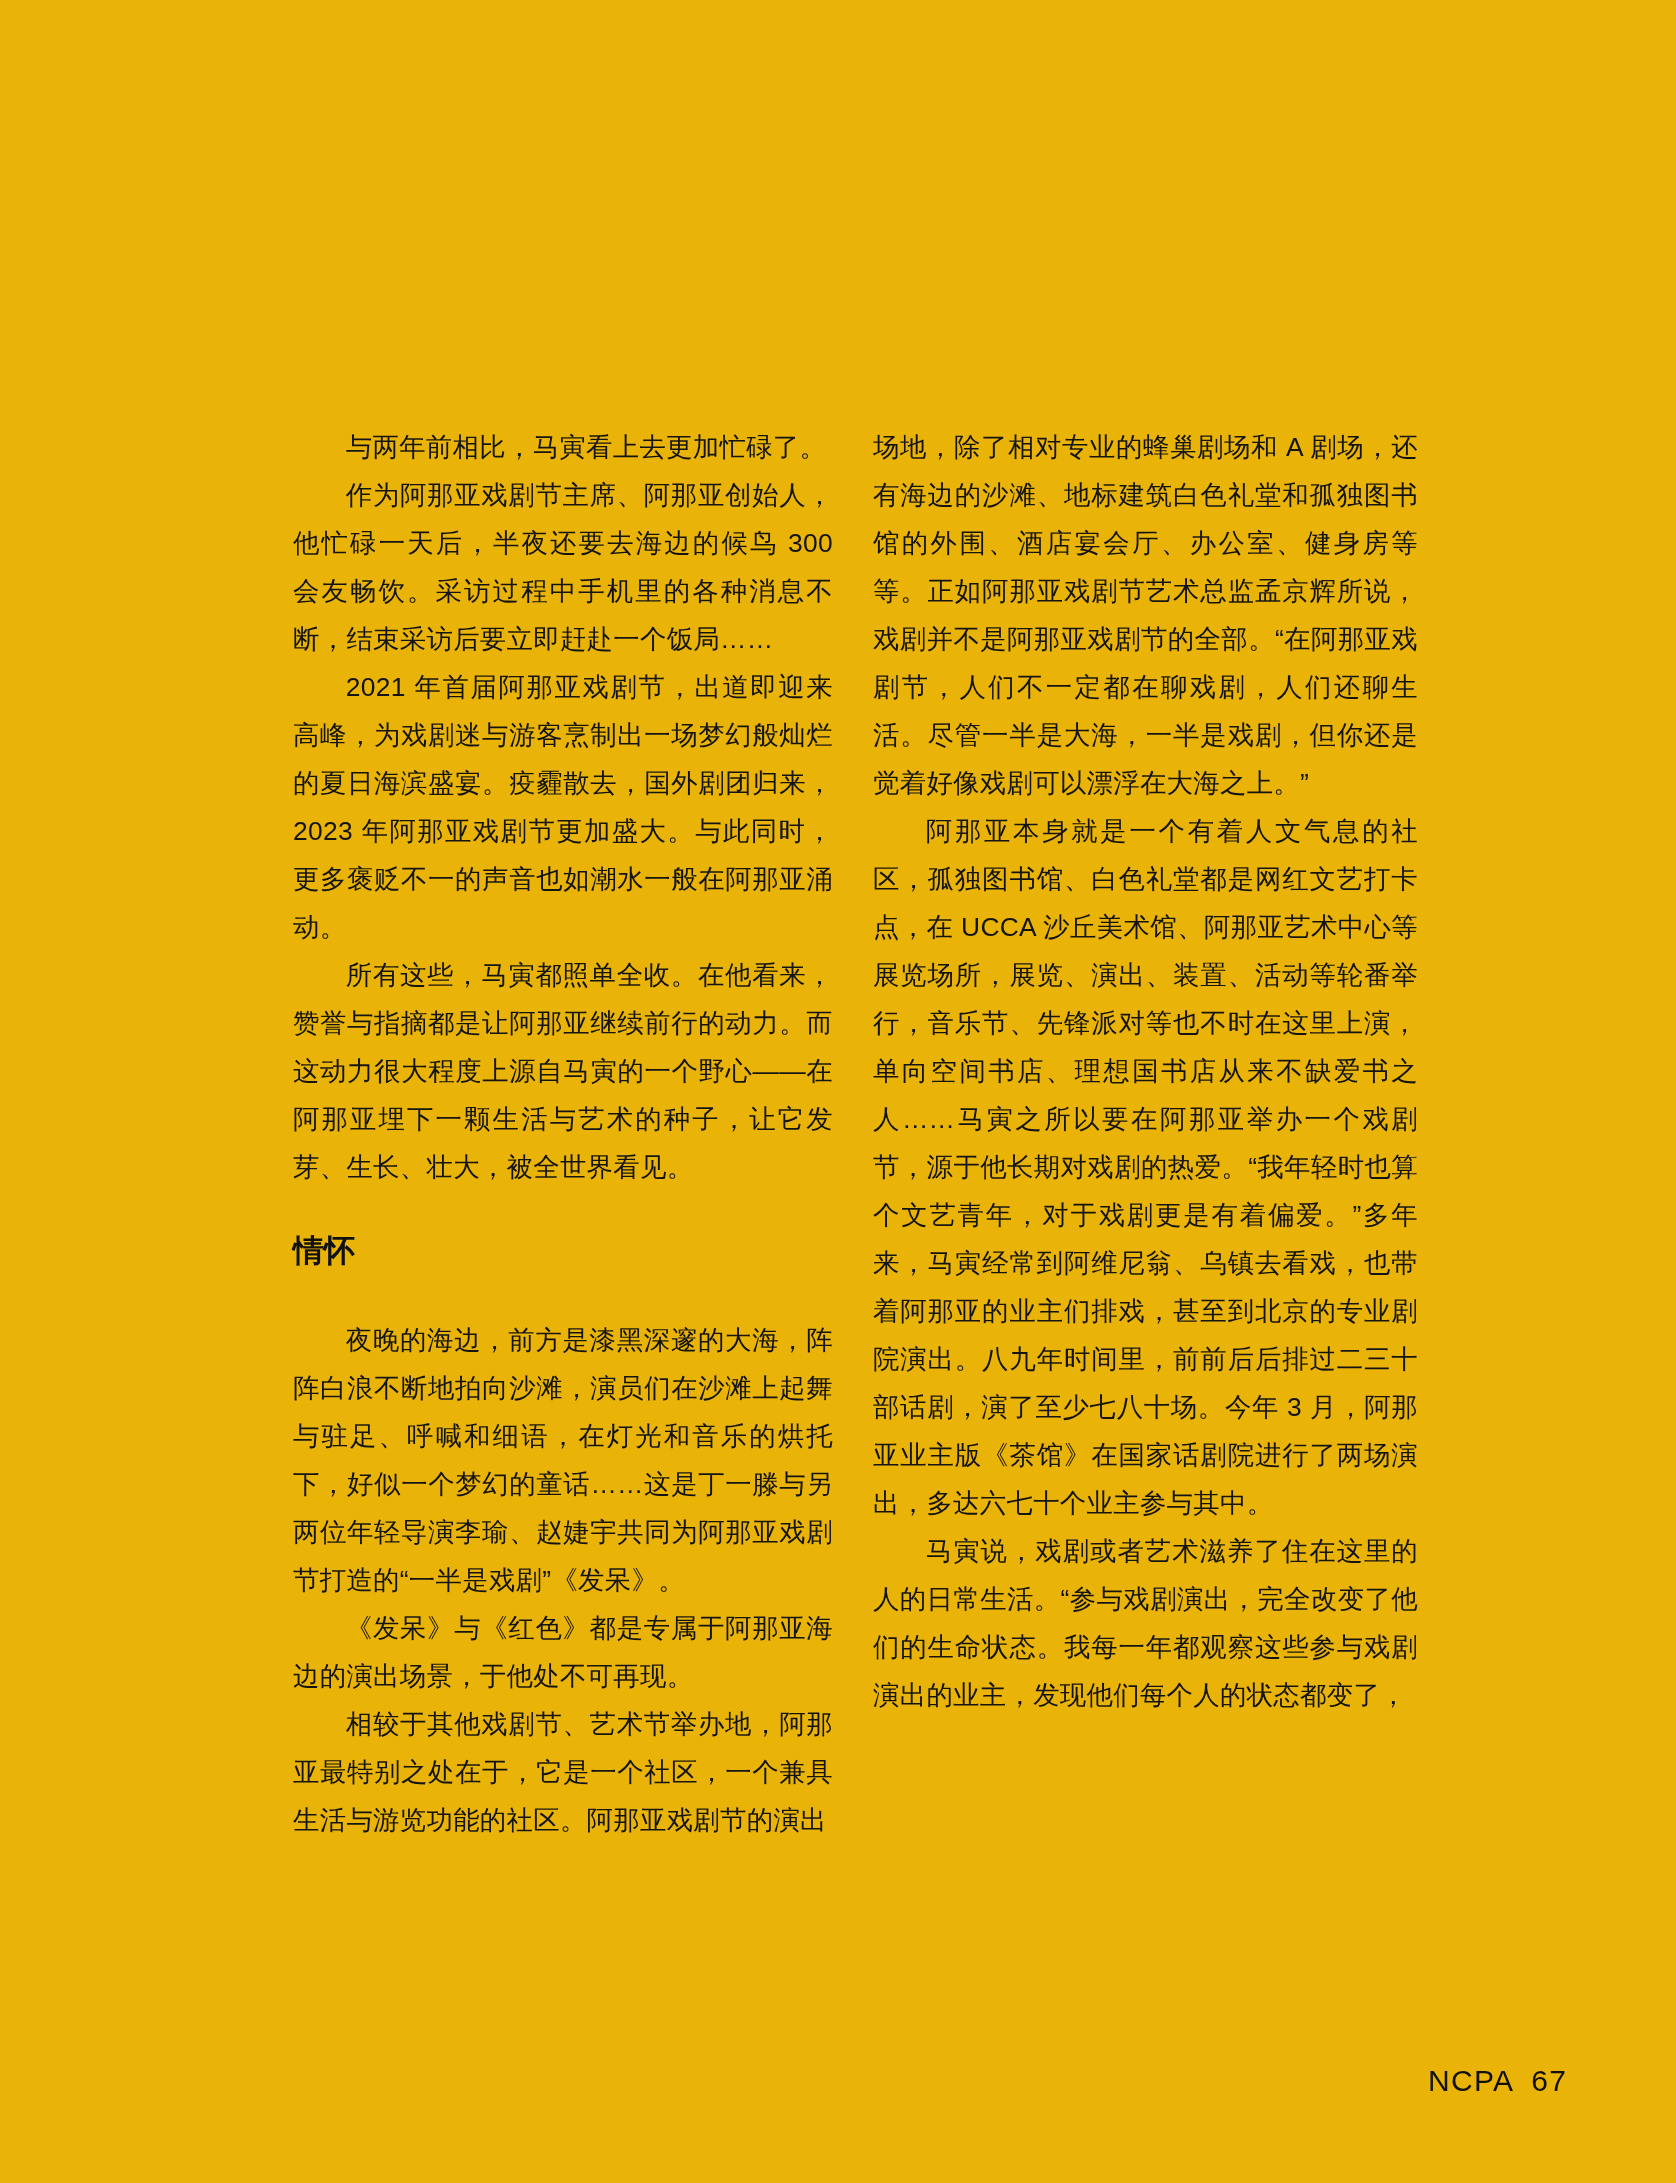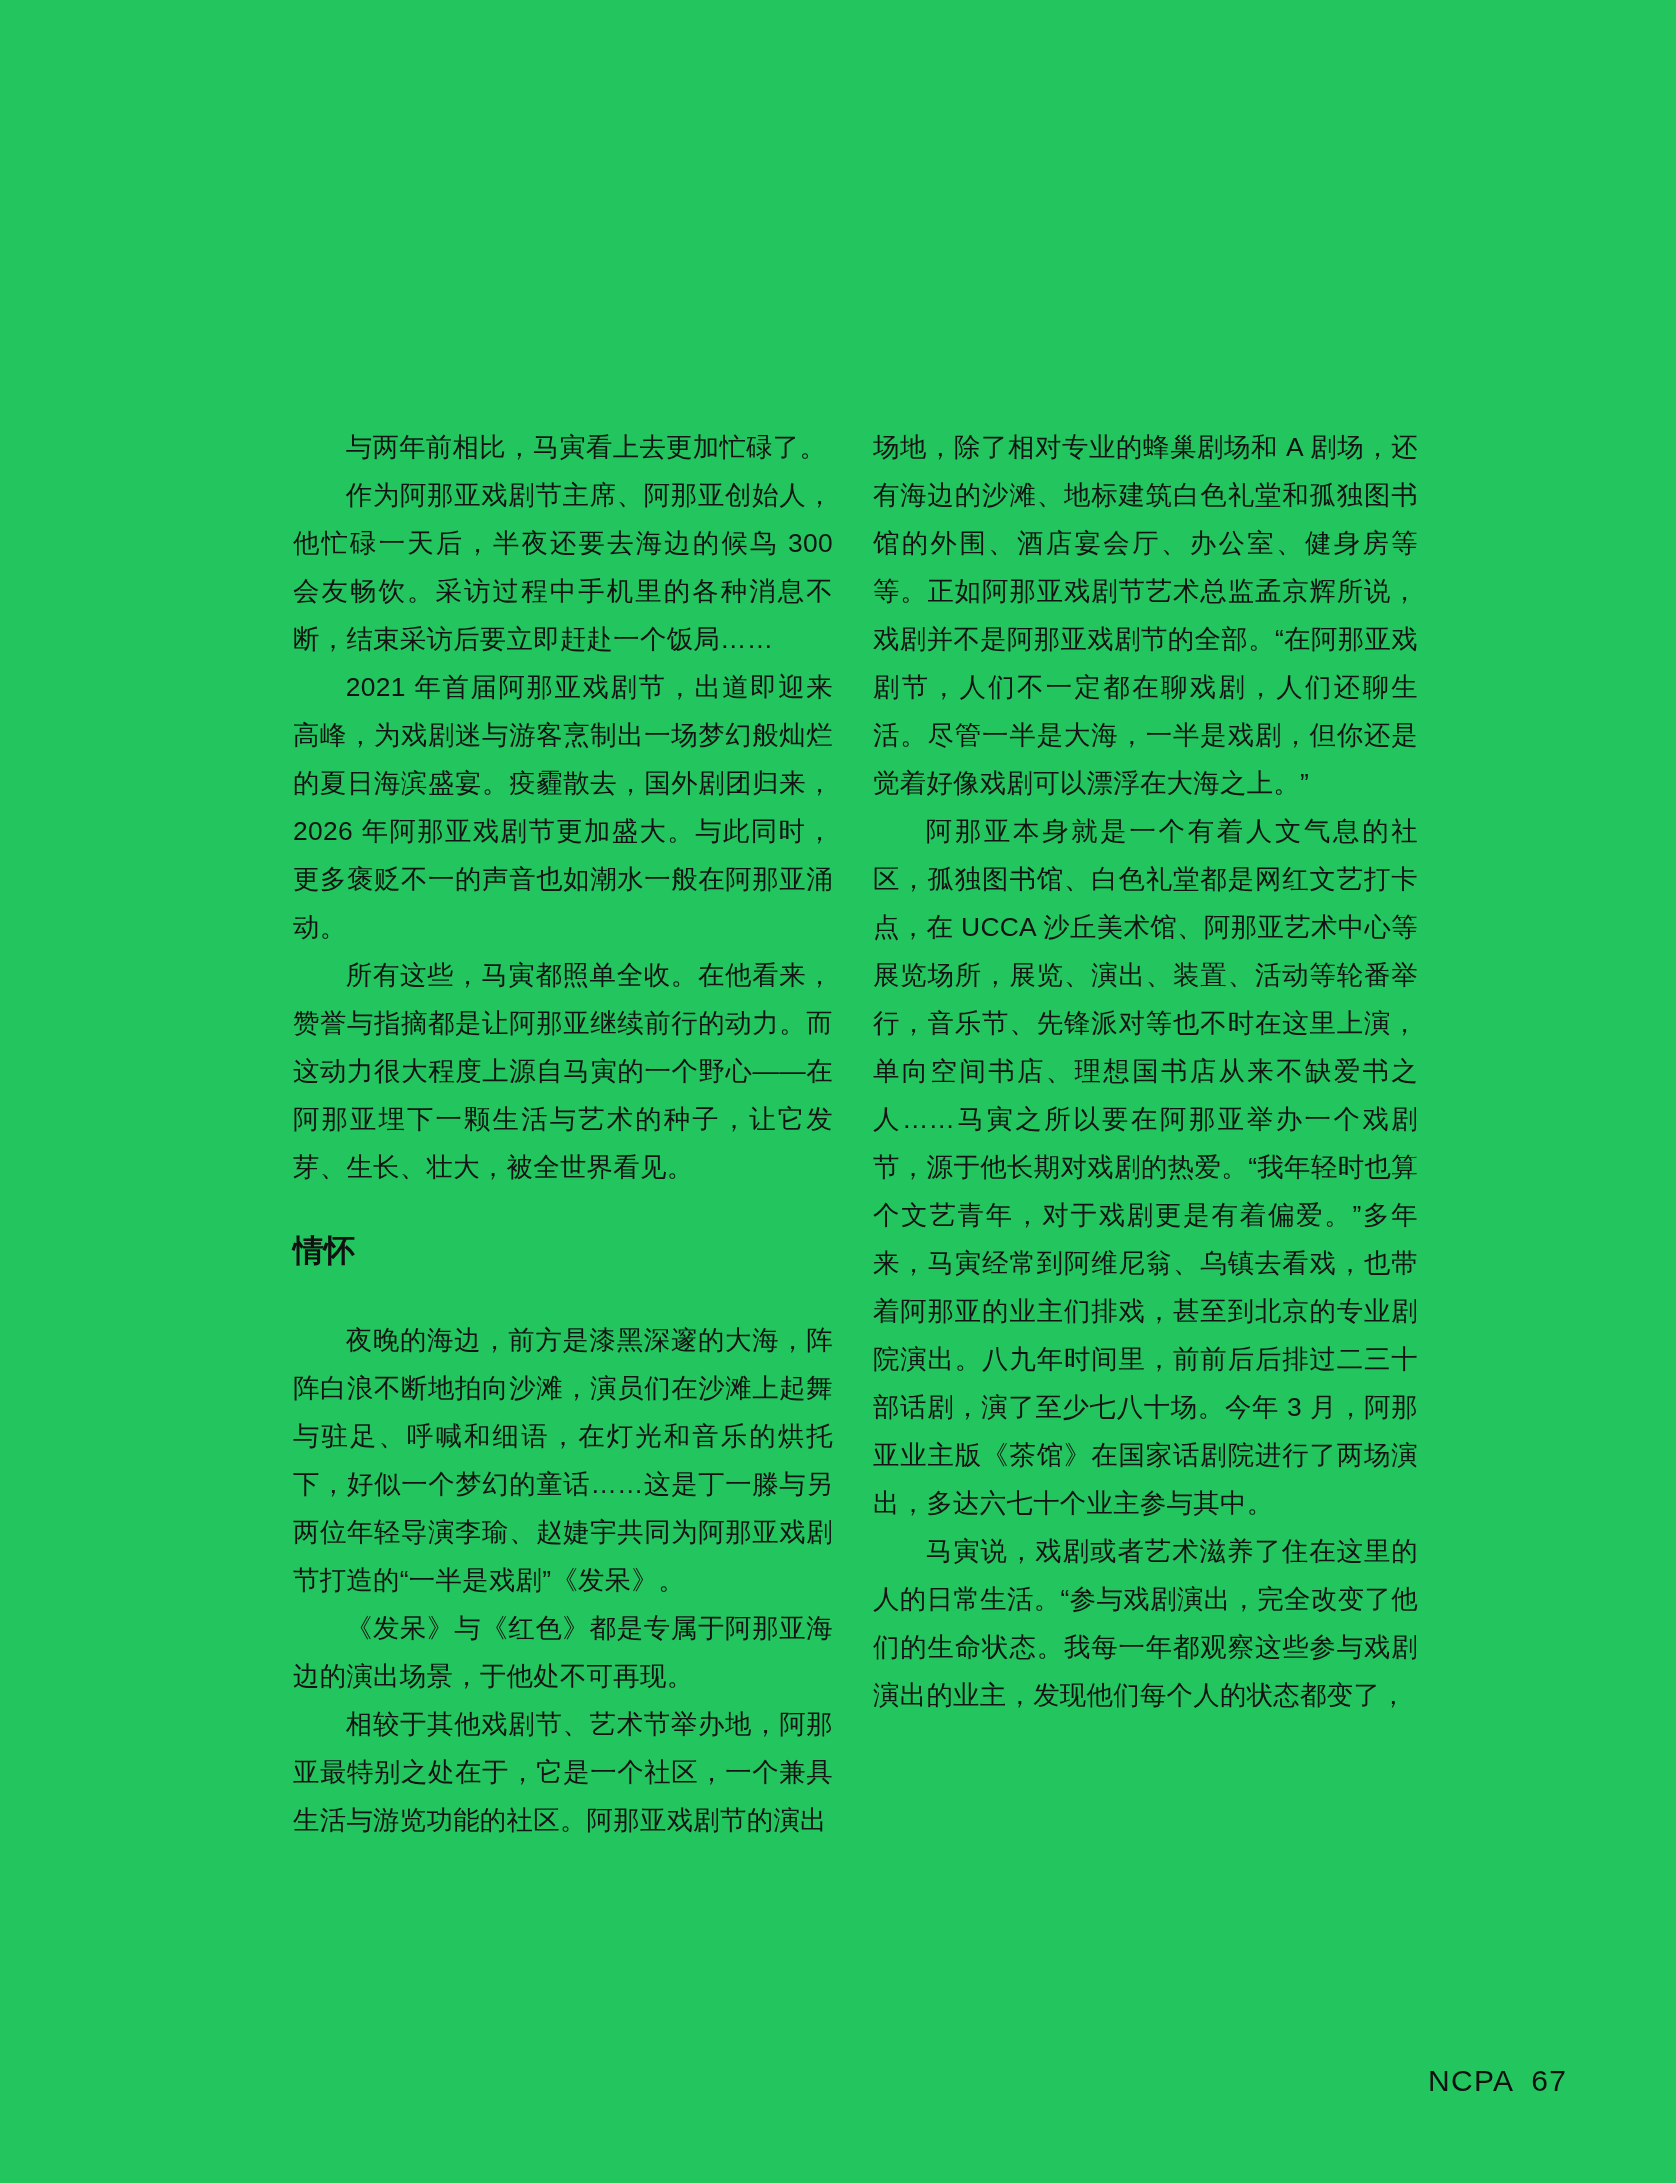--- a/index.html
+++ b/index.html
@@ -10,21 +10,21 @@
     position: relative;
     width: 1676px;
     height: 2183px;
     background: #ffffff;
     color: #141414;
     font-family: "Liberation Sans", "DejaVu Sans", sans-serif;
   }
   .magazine-page {
     position: absolute;
     inset: 0;
-    background: #22c55e;
+    background: #eab308;
   }
   .column {
     position: absolute;
     top: 423px;
   }
   .column-left {
     left: 293px;
     width: 540px;
   }
   .column-right {
@@ -65,21 +65,21 @@
   }
 </style>
 </head>
 <body>
 
 <div class="magazine-page">
 
   <div class="column column-left">
     <p class="para indent">与两年前相比，马寅看上去更加忙碌了。</p>
     <p class="para indent">作为阿那亚戏剧节主席、阿那亚创始人，他忙碌一天后，半夜还要去海边的候鸟 300 会友畅饮。采访过程中手机里的各种消息不断，结束采访后要立即赶赴一个饭局……</p>
-    <p class="para indent">2021 年首届阿那亚戏剧节，出道即迎来高峰，为戏剧迷与游客烹制出一场梦幻般灿烂的夏日海滨盛宴。疫霾散去，国外剧团归来，2026 年阿那亚戏剧节更加盛大。与此同时，更多褒贬不一的声音也如潮水一般在阿那亚涌动。</p>
+    <p class="para indent">2021 年首届阿那亚戏剧节，出道即迎来高峰，为戏剧迷与游客烹制出一场梦幻般灿烂的夏日海滨盛宴。疫霾散去，国外剧团归来，2023 年阿那亚戏剧节更加盛大。与此同时，更多褒贬不一的声音也如潮水一般在阿那亚涌动。</p>
     <p class="para indent">所有这些，马寅都照单全收。在他看来，赞誉与指摘都是让阿那亚继续前行的动力。而这动力很大程度上源自马寅的一个野心——在阿那亚埋下一颗生活与艺术的种子，让它发芽、生长、壮大，被全世界看见。</p>
     <h2 class="section-heading">情怀</h2>
     <p class="para indent">夜晚的海边，前方是漆黑深邃的大海，阵阵白浪不断地拍向沙滩，演员们在沙滩上起舞与驻足、呼喊和细语，在灯光和音乐的烘托下，好似一个梦幻的童话……这是丁一滕与另两位年轻导演李瑜、赵婕宇共同为阿那亚戏剧节打造的“一半是戏剧”《发呆》。</p>
     <p class="para indent">《发呆》与《红色》都是专属于阿那亚海边的演出场景，于他处不可再现。</p>
     <p class="para indent">相较于其他戏剧节、艺术节举办地，阿那亚最特别之处在于，它是一个社区，一个兼具生活与游览功能的社区。阿那亚戏剧节的演出</p>
   </div>
 
   <div class="column column-right">
     <p class="para">场地，除了相对专业的蜂巢剧场和 A 剧场，还有海边的沙滩、地标建筑白色礼堂和孤独图书馆的外围、酒店宴会厅、办公室、健身房等等。正如阿那亚戏剧节艺术总监孟京辉所说，戏剧并不是阿那亚戏剧节的全部。“在阿那亚戏剧节，人们不一定都在聊戏剧，人们还聊生活。尽管一半是大海，一半是戏剧，但你还是觉着好像戏剧可以漂浮在大海之上。”</p>
     <p class="para indent">阿那亚本身就是一个有着人文气息的社区，孤独图书馆、白色礼堂都是网红文艺打卡点，在 UCCA 沙丘美术馆、阿那亚艺术中心等展览场所，展览、演出、装置、活动等轮番举行，音乐节、先锋派对等也不时在这里上演，单向空间书店、理想国书店从来不缺爱书之人……马寅之所以要在阿那亚举办一个戏剧节，源于他长期对戏剧的热爱。“我年轻时也算个文艺青年，对于戏剧更是有着偏爱。”多年来，马寅经常到阿维尼翁、乌镇去看戏，也带着阿那亚的业主们排戏，甚至到北京的专业剧院演出。八九年时间里，前前后后排过二三十部话剧，演了至少七八十场。今年 3 月，阿那亚业主版《茶馆》在国家话剧院进行了两场演出，多达六七十个业主参与其中。</p>

